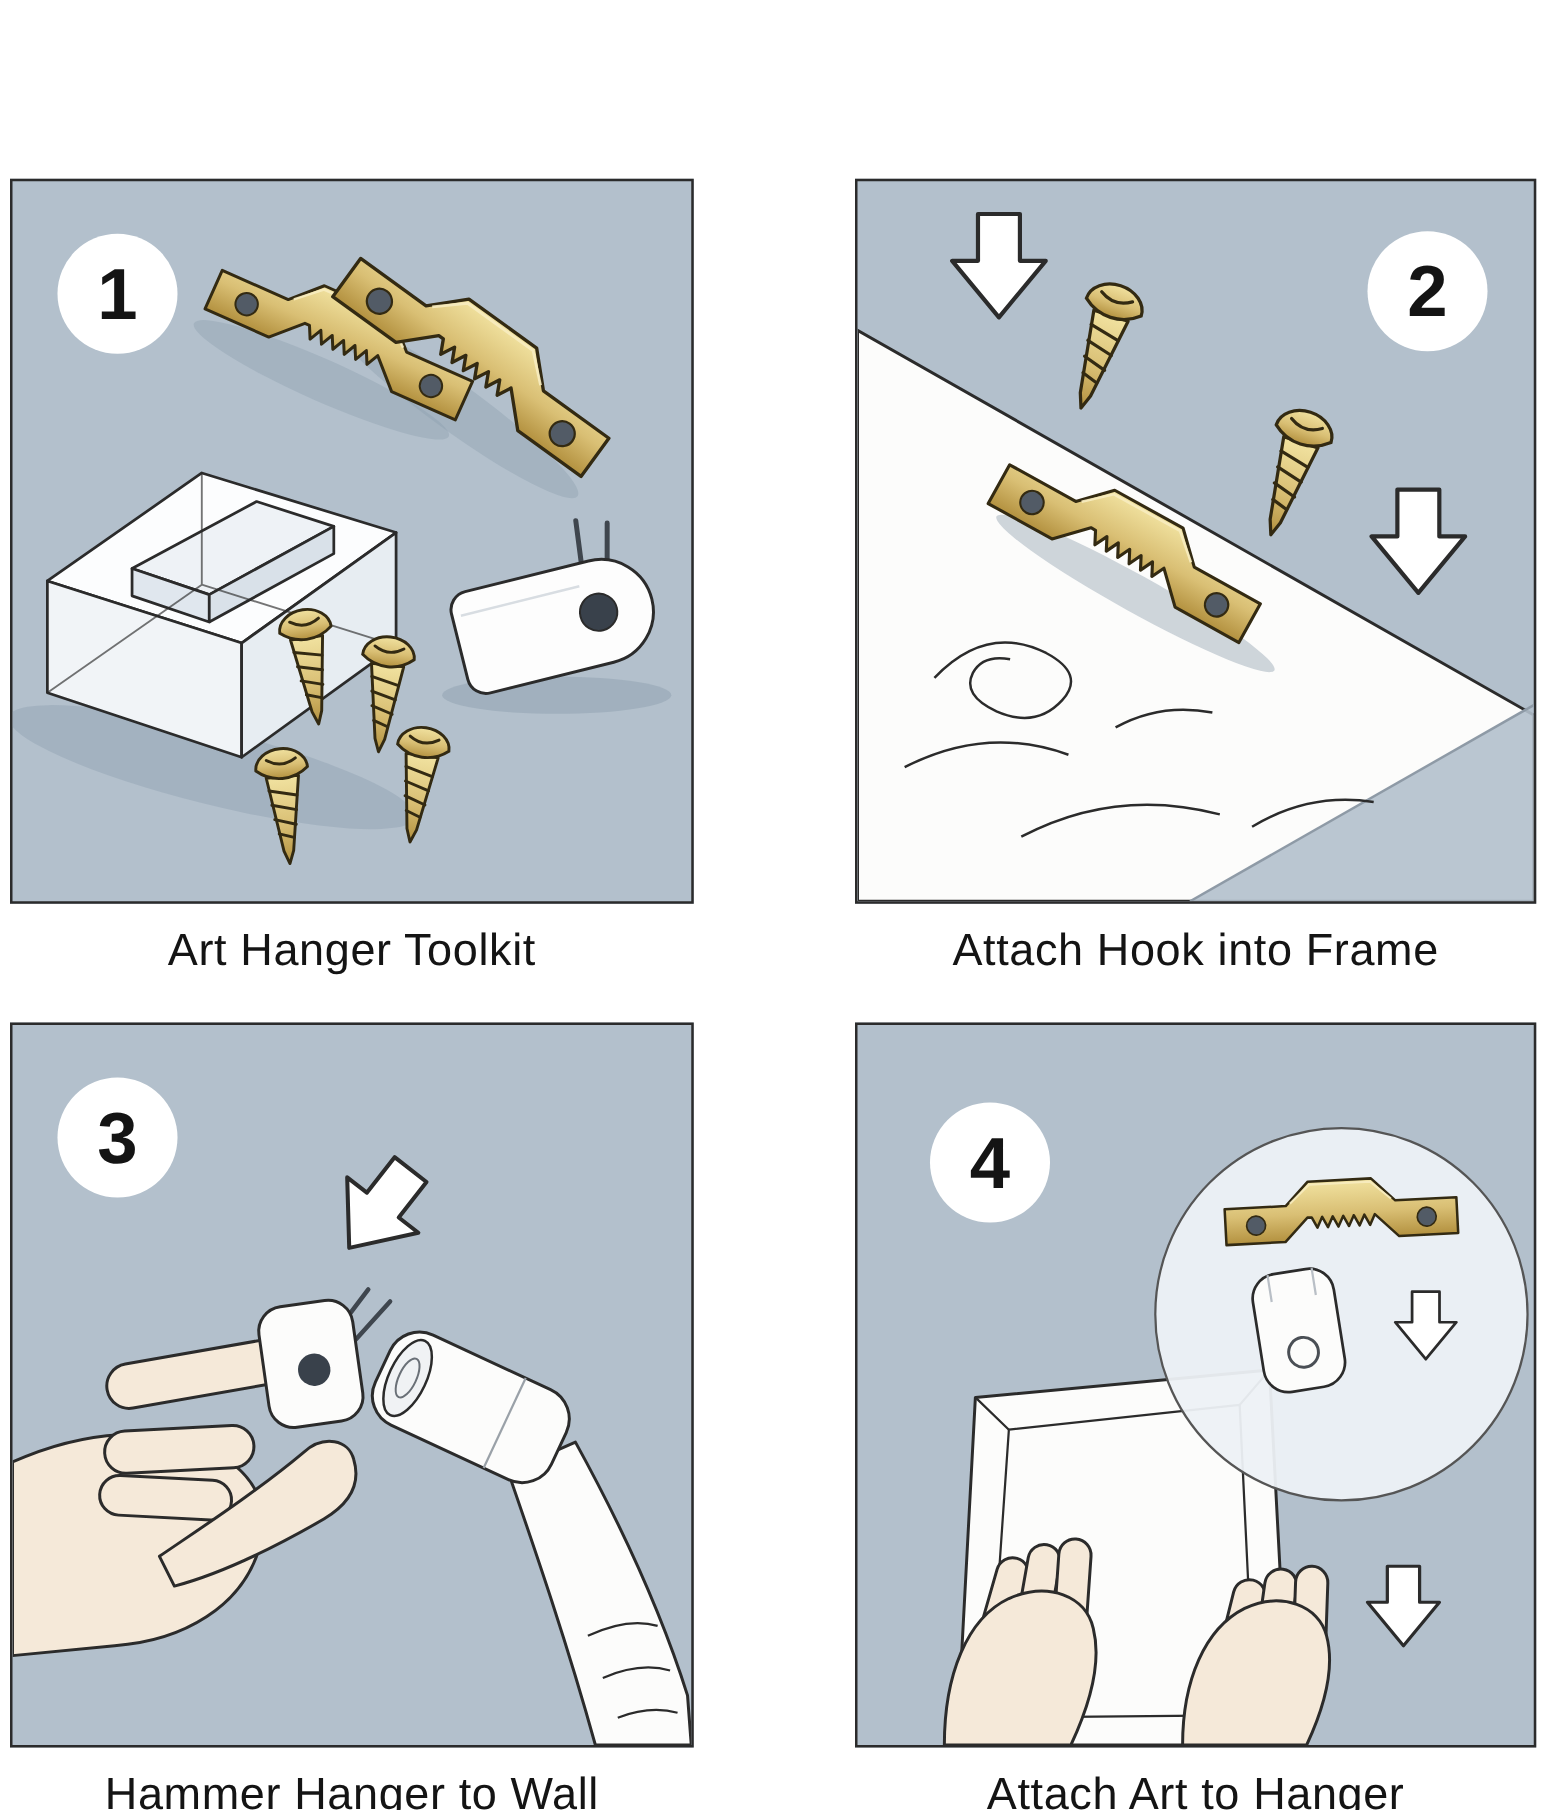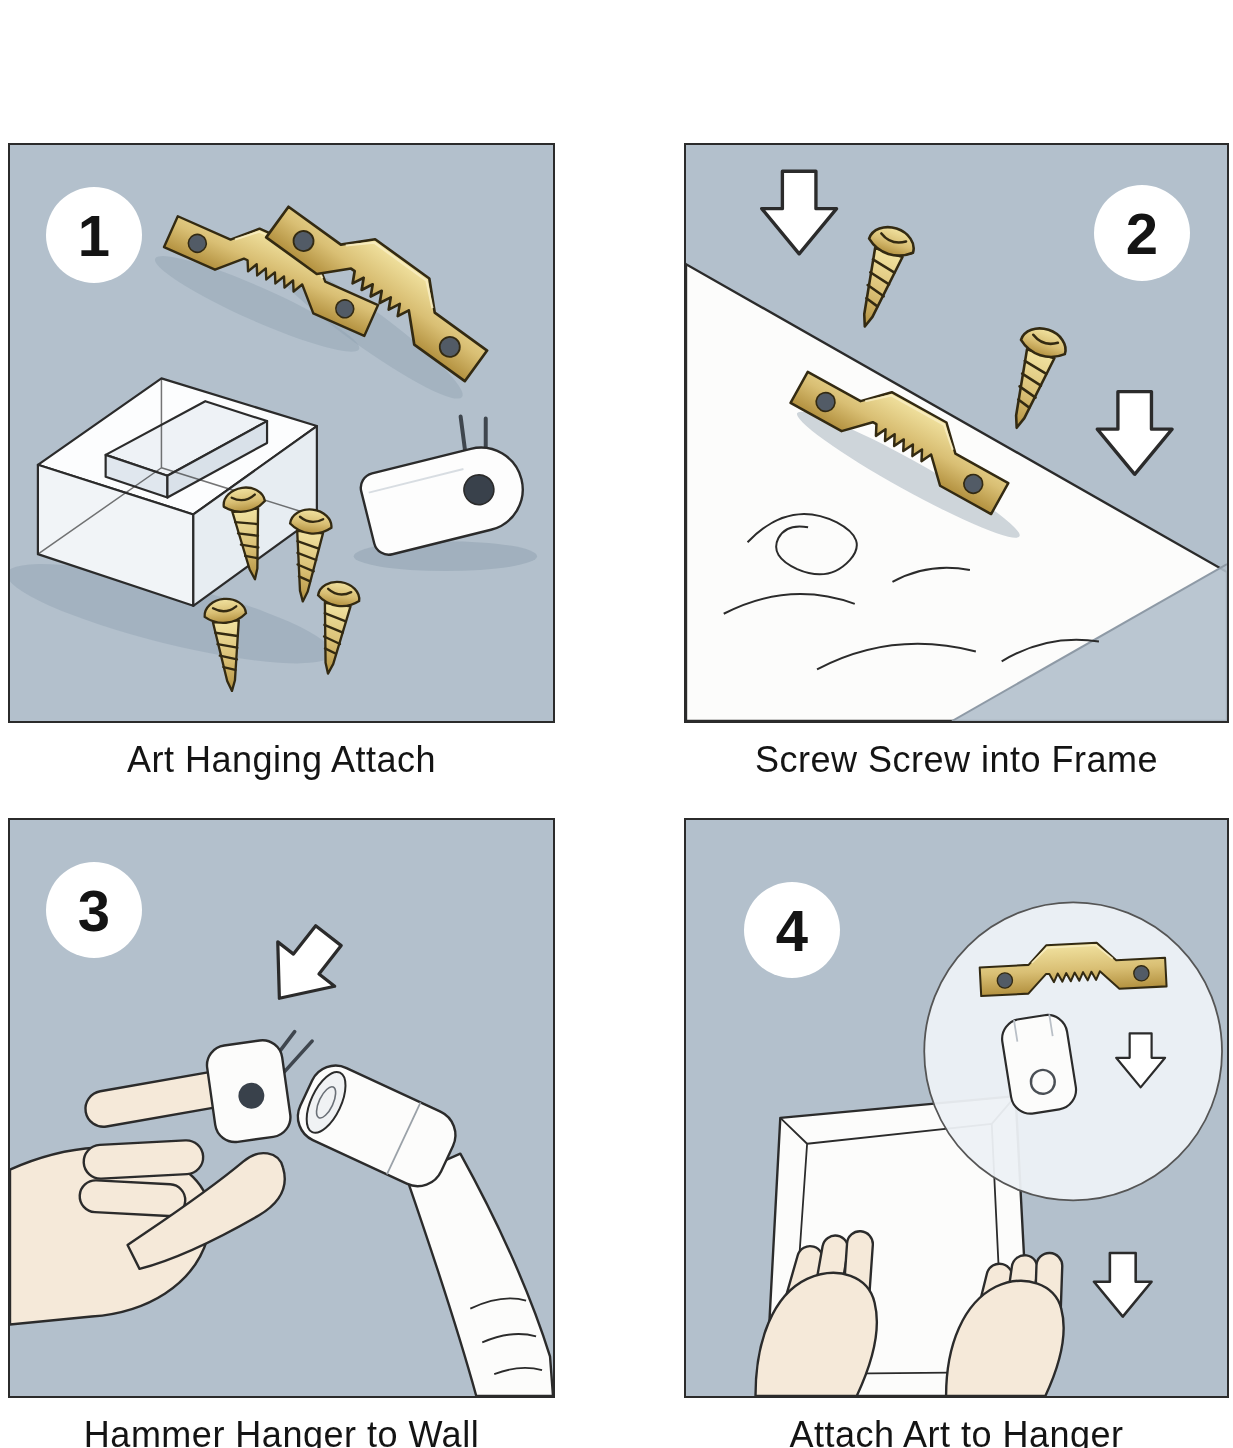--- a/index.html
+++ b/index.html
@@ -78,21 +78,21 @@
           <path d="M22,-22 L28,-74 M40,-18 L52,-66" stroke="#3f464e" stroke-width="4" stroke-linecap="round"></path>
           <path d="M-72,-40 L30,-40 A42,42 0 0 1 30,44 L-72,44 A15,15 0 0 1 -87,29 L-87,-25 A15,15 0 0 1 -72,-40 Z" fill="#fdfdfd" stroke="#2b2b2b" stroke-width="2.4"></path>
           <path d="M-80,-22 L18,-22" stroke="#d8dde2" stroke-width="2"></path>
           <circle cx="28" cy="2" r="15" fill="#39414b" stroke="#2b2b2b" stroke-width="1.6"></circle>
         </g>
       </svg>
       <div class="badge">
           <span>1</span>
         </div>
     </div>
-    <figcaption class="caption">Art Hanging Attach</figcaption>
+    <figcaption class="caption">Art Hanger Toolkit</figcaption>
   </figure>
 
   <figure class="step" id="s2">
     <div class="panel">
       <svg viewBox="0 0 545 580" preserveAspectRatio="none">
         <g>
           <polygon points="0,120 545,430 545,580 0,580" fill="#fcfcfb" stroke="#2b2b2b" stroke-width="2.4"></polygon>
           <polygon points="268,580 545,422 545,580" fill="#b3c0cc" opacity="0.9"></polygon>
           <path d="M268,580 L545,422" stroke="#8e9aa6" stroke-width="2"></path>
         </g>
@@ -107,21 +107,21 @@
         <use href="#hanger" transform="translate(215,300) rotate(29) scale(1.05)"></use>
         <use href="#screw" transform="translate(207,100) rotate(18) scale(1.45)"></use>
         <use href="#screw" transform="translate(360,202) rotate(18) scale(1.45)"></use>
         <use href="#arrow" transform="translate(114,68) scale(1.3)"></use>
         <use href="#arrow" transform="translate(452,290) scale(1.3)"></use>
       </svg>
       <div class="badge">
           <span>2</span>
         </div>
     </div>
-    <figcaption class="caption">Screw Screw into Frame</figcaption>
+    <figcaption class="caption">Attach Hook into Frame</figcaption>
   </figure>
 
   <figure class="step" id="s3">
     <div class="panel">
       <svg viewBox="0 0 545 580" preserveAspectRatio="none">
         <use href="#arrow" transform="translate(295,148) rotate(38) scale(1.25)"></use>
         <g>
           <path d="M398,360 L452,336 C486,398 520,470 542,540 L545,580 L468,580 C446,500 420,424 398,360 Z" fill="#fcfcfb" stroke="#2b2b2b" stroke-width="2.4" stroke-linejoin="round"></path>
           <path d="M462,492 q32,-15 56,-8 M474,526 q30,-13 54,-6 M486,558 q26,-10 48,-4" fill="none" stroke="#2b2b2b" stroke-width="1.8"></path>
           <g transform="translate(368,308) rotate(25)">

